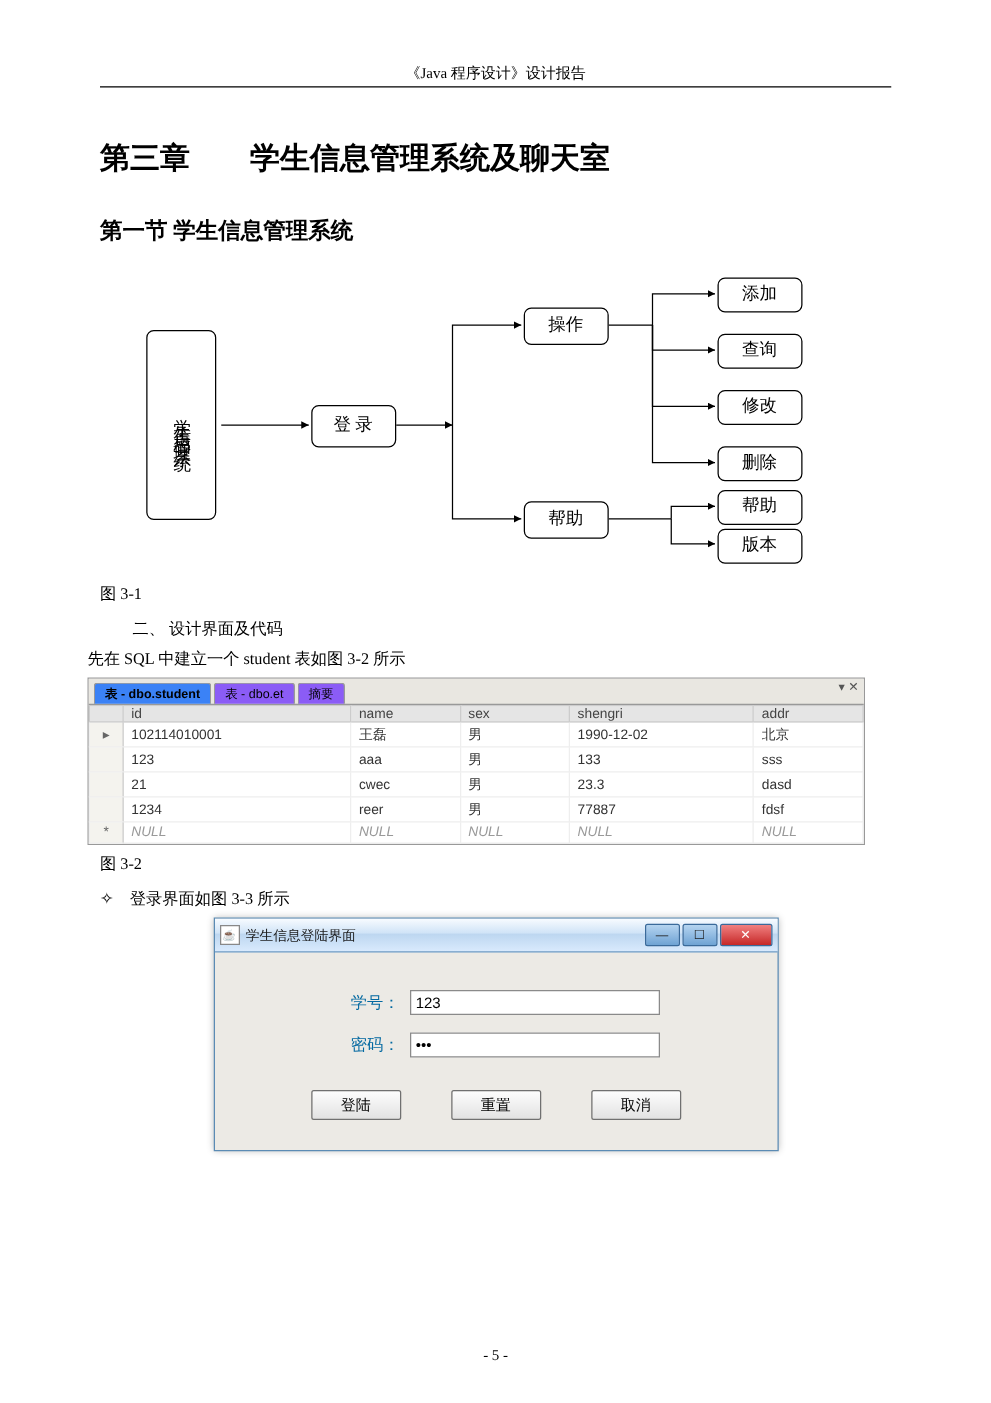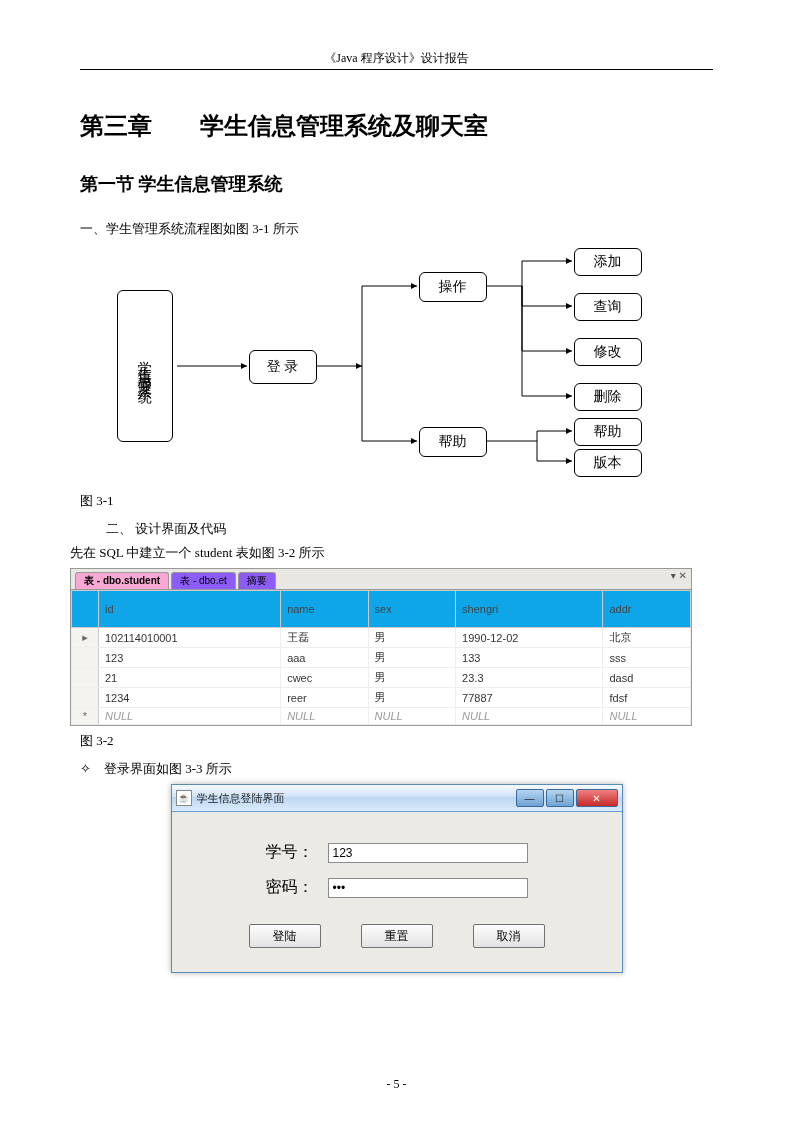--- a/index.html
+++ b/index.html
@@ -104,36 +104,36 @@
   }
   .sql-tab {
     border: 1px solid #999;
     border-bottom: none;
     background: #8b5cf6;
     padding: 1px 8px;
     margin-right: 2px;
     font-size: 10px;
     border-radius: 3px 3px 0 0;
   }
-  .sql-tab.active { background: #f9a8d4; font-weight: bold; }
+  .sql-tab.active { background: #3b82f6; font-weight: bold; }
   .sql-tabs .close {
     position: absolute;
     right: 4px;
     top: 1px;
     font-size: 10px;
     color: #555;
   }
   .sql-grid {
     width: 100%;
     border-collapse: collapse;
   }
   .sql-grid th {
-    background: #0ea5e9;
+    background: #e5e5e5;
     border: 1px solid #ccc;
-    padding: 12px 6px;
+    padding: 0 6px;
     text-align: left;
     font-weight: normal;
     color: #444;
   }
   .sql-grid td {
     border: 1px solid #eee;
     padding: 2px 6px;
     color: #333;
   }
   .sql-grid td.handle {
@@ -193,24 +193,24 @@
     padding: 30px 30px 24px 30px;
   }
   .login-row {
     display: flex;
     align-items: center;
     margin-bottom: 14px;
     justify-content: center;
   }
   .login-row label {
     width: 54px;
-    font-size: 16px;
-    text-align: left;
+    font-size: 13px;
+    text-align: right;
     margin-right: 8px;
-    color: #000000;
+    color: #0369a1;
   }
   .login-row .input {
     width: 190px;
     height: 18px;
     border: 1px solid #8a8a8a;
     background: #fff;
     padding: 0 4px;
     font-size: 12px;
     line-height: 18px;
   }
@@ -235,21 +235,20 @@
 </head>
 <body>
 
 <div class="page">
   <div class="header-title">《Java 程序设计》设计报告</div>
   <hr class="header-rule">
 
   <h1 class="chapter-title">第三章　　学生信息管理系统及聊天室</h1>
   <h2 class="section-title">第一节 学生信息管理系统</h2>
 
-  <p class="body-text">一、学生管理系统流程图如图 3-1 所示</p>
 
   <div class="flowchart">
     <svg class="fc-svg" viewBox="0 0 560 240">
       <defs>
         <marker id="arr" markerWidth="8" markerHeight="8" refX="6" refY="3" orient="auto">
           <path d="M0,0 L6,3 L0,6 Z" fill="#000"></path>
         </marker>
       </defs>
 
       <line x1="60" y1="120" x2="130" y2="120" stroke="#000" marker-end="url(#arr)"></line>

